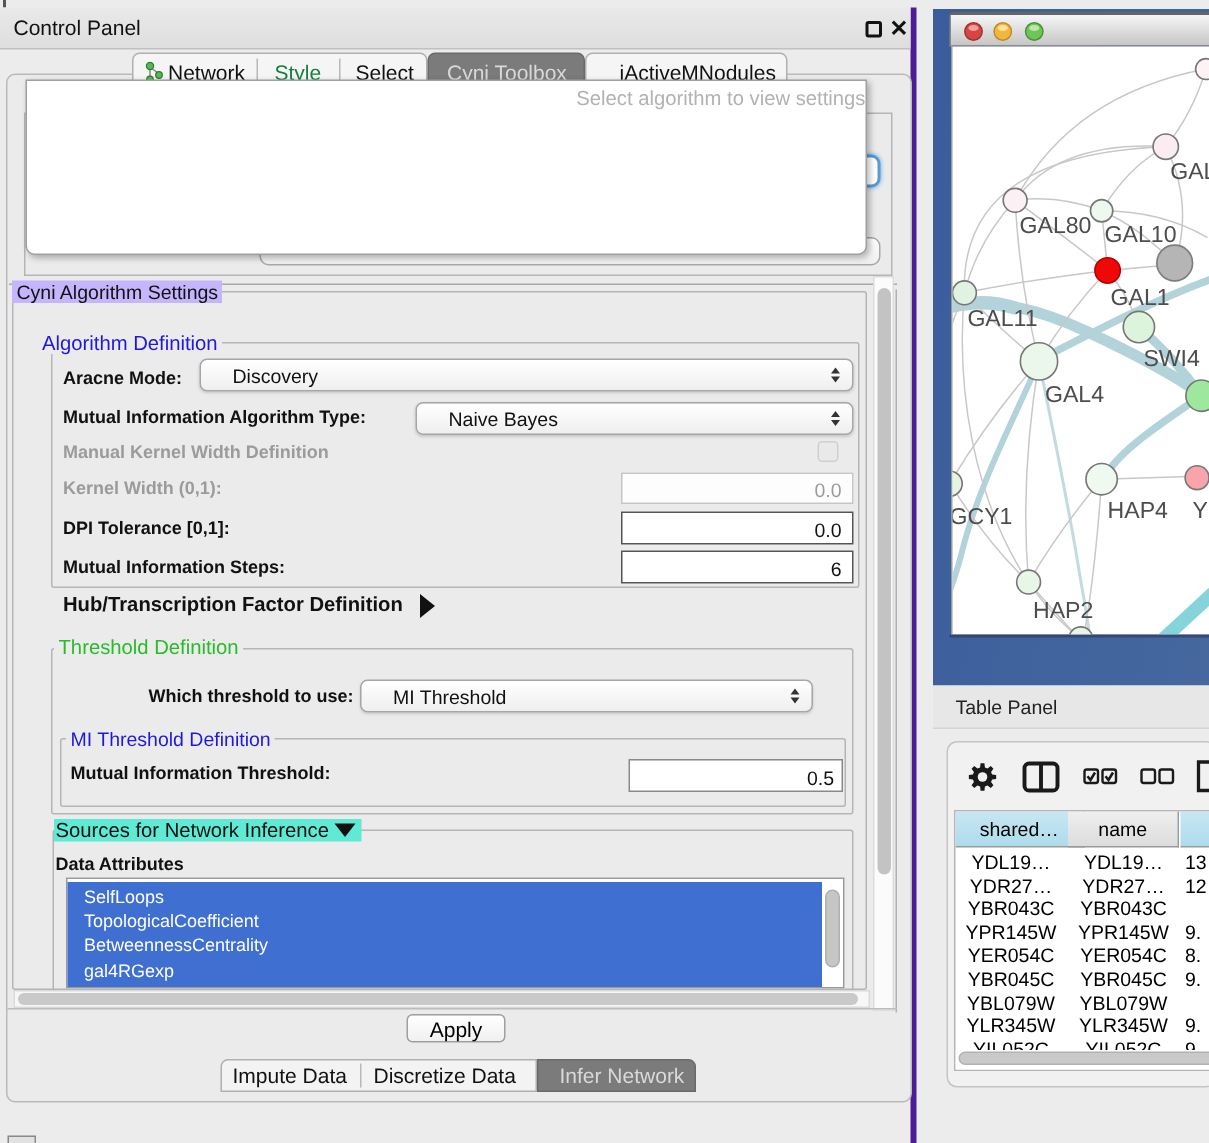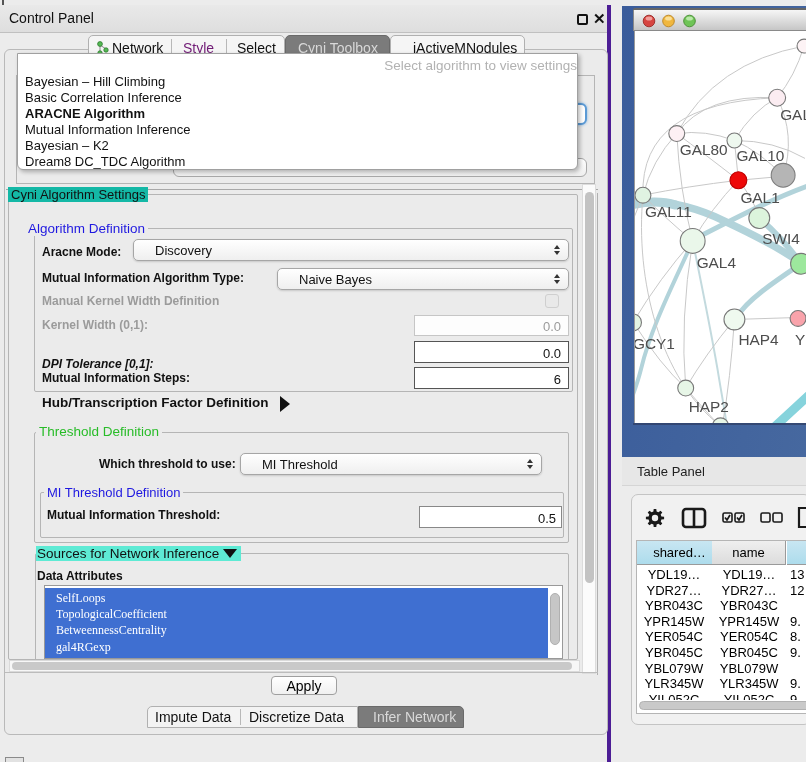--- a/index.html
+++ b/index.html
@@ -34,40 +34,40 @@
     <div class="abs" style="left:83px;top:4px;width:1px;height:19px;background:#b8b8b8;"></div>
     <div class="abs" style="left:138px;top:4px;width:1px;height:19px;background:#b8b8b8;"></div>
     <svg class="abs" style="left:8px;top:6px;" width="14" height="15" viewBox="0 0 14 15">
       <line x1="4" y1="4" x2="10" y2="8" stroke="#888" stroke-width="1"></line>
       <line x1="4" y1="4" x2="4" y2="11" stroke="#888" stroke-width="1"></line>
       <circle cx="4" cy="3" r="2.4" fill="#55b955" stroke="#2c7a2c" stroke-width="0.8"></circle>
       <circle cx="10" cy="9" r="2.2" fill="#55b955" stroke="#2c7a2c" stroke-width="0.8"></circle>
       <circle cx="4" cy="12" r="2.2" fill="#55b955" stroke="#2c7a2c" stroke-width="0.8"></circle>
     </svg>
     <div class="abs nw" style="left:24px;top:5px;color:#111;">Network</div>
-    <div class="abs nw" style="left:95px;top:5px;color:#701a75;">Style</div>
+    <div class="abs nw" style="left:95px;top:5px;color:#15803d;">Style</div>
     <div class="abs nw" style="left:149px;top:5px;color:#111;">Select</div>
     <div class="abs" style="left:197px;top:0;width:105px;height:26px;background:#7b7b7b;border:1px solid #6a6a6a;border-radius:5px 5px 0 0;"></div>
     <div class="abs nw" style="left:210px;top:5px;color:#d9d9d9;">Cyni Toolbox</div>
     <div class="abs" style="left:302px;top:0;width:135px;height:26px;background:#f5f5f5;border:1px solid #b0b0b0;border-radius:5px 5px 0 0;"></div>
     <div class="abs nw" style="left:325px;top:5px;color:#111;">jActiveMNodules</div>
   </div>
 
   <div class="abs" style="left:16px;top:70px;width:579px;height:109px;border:1px solid #b5b5b5;"></div>
   <div class="abs" style="left:133px;top:98px;width:454px;height:22px;background:#fff;border:2.5px solid #5b9ad5;border-radius:6px;box-shadow:0 0 3px #7fb2e0;"></div>
   <div class="abs" style="left:173px;top:153px;width:414px;height:19px;background:linear-gradient(#fff,#eee);border:1px solid #a8a8a8;border-radius:6px;"></div>
 
   <div class="abs" style="left:6px;top:183.5px;width:592px;height:1px;background:#a8a8a8;"></div>
 
   <div class="abs" style="left:597px;top:188px;width:1px;height:482px;background:#b0b0b0;"></div>
 
   <div id="form" class="abs" style="left:0;top:0;width:598px;height:670px;font-size:12px;color:#111;">
 
     <div class="abs" style="left:8px;top:189px;width:570px;height:466px;border:1px solid #b5b5b5;border-radius:2px;"></div>
-    <div class="abs nw" style="left:8px;top:182px;background:#14b8a6;padding:0 3px;font-size:13px;">Cyni Algorithm Settings</div>
+    <div class="abs nw" style="left:8px;top:182px;background:#c4b5fd;padding:0 3px;font-size:13px;">Cyni Algorithm Settings</div>
 
     <div class="abs" style="left:34px;top:223px;width:539px;height:164px;border:1px solid #b5b5b5;border-radius:2px;"></div>
     <div class="abs nw" style="left:25px;top:215.5px;background:#ebebeb;padding:0 3px;color:#1f18e0;font-size:13.5px;">Algorithm Definition</div>
 
     <div class="abs b" style="left:42px;top:240px;">Aracne Mode:</div>
     <div class="combo abs" style="left:133px;top:234px;width:436px;height:22px;">
         <span>Discovery</span>
         <i></i>
       </div>
     <div class="abs b" style="left:42px;top:266px;">Mutual Information Algorithm Type:</div>
@@ -76,21 +76,21 @@
         <i></i>
       </div>
 
     <div class="abs b" style="left:42px;top:289px;color:#9b9b9b;">Manual Kernel Width Definition</div>
     <div class="abs" style="left:545px;top:289px;width:14px;height:14px;background:#e9e9e9;border:1px solid #cfcfcf;border-radius:3px;"></div>
 
     <div class="abs b" style="left:42px;top:313px;color:#9b9b9b;">Kernel Width (0,1):</div>
     <div class="abs" style="left:414px;top:310px;width:155px;height:21px;background:#fdfdfd;border:1px solid #c6c6c6;"></div>
     <div class="abs" style="left:414px;top:314px;width:147px;text-align:right;color:#9b9b9b;font-size:13px;">0.0</div>
 
-    <div class="abs b" style="left:42px;top:352px;font-style:italic;">DPI Tolerance [0,1]:</div>
+    <div class="abs b" style="left:42px;top:340px;">DPI Tolerance [0,1]:</div>
     <div class="abs" style="left:414px;top:336px;width:155px;height:22px;background:#fff;border:1.5px solid #555;"></div>
     <div class="abs" style="left:414px;top:341px;width:147px;text-align:right;font-size:13px;">0.0</div>
 
     <div class="abs b" style="left:42px;top:366px;">Mutual Information Steps:</div>
     <div class="abs" style="left:414px;top:362px;width:155px;height:22px;background:#fff;border:1.5px solid #555;"></div>
     <div class="abs" style="left:414px;top:367px;width:147px;text-align:right;font-size:13px;">6</div>
 
     <div class="abs b nw" style="left:42px;top:390px;font-size:13.5px;">Hub/Transcription Factor Definition</div>
     <div class="abs" style="left:280px;top:391px;width:0;height:0;border-left:10px solid #111;border-top:8px solid transparent;border-bottom:8px solid transparent;"></div>
 
@@ -109,21 +109,21 @@
     <div class="abs b" style="left:47px;top:503px;">Mutual Information Threshold:</div>
     <div class="abs" style="left:419px;top:500.5px;width:143px;height:22px;background:#fff;border:1px solid #888;"></div>
     <div class="abs" style="left:419px;top:505.5px;width:137px;text-align:right;font-size:13px;">0.5</div>
 
     <div class="abs" style="left:35px;top:548px;width:534px;height:114px;border:1px solid #b5b5b5;border-radius:2px;"></div>
     <div class="abs nw" style="left:36px;top:541px;background:#5eead4;padding:0 4px 0 1px;font-size:13.5px;">Sources for Network Inference<span style="display:inline-block;width:0;height:0;border-top:9px solid #111;border-left:7.5px solid transparent;border-right:7.5px solid transparent;margin-left:4px;"></span></div>
 
     <div class="abs b" style="left:37px;top:564px;">Data Attributes</div>
 
     <div class="abs" style="left:44px;top:580px;width:519px;height:74px;background:#fff;border:1px solid #999;"></div>
-    <div class="abs" style="left:45px;top:582.5px;width:503px;height:70px;background:#3f6fd1;color:#fff;font-size:12px;line-height:16.35px;padding:2px 0 0 11px;font-family:Liberation Serif, serif;">
+    <div class="abs" style="left:45px;top:582.5px;width:503px;height:70px;background:#3f6fd1;color:#fff;font-size:12px;line-height:16.35px;padding:2px 0 0 11px;">
       SelfLoops<br>TopologicalCoefficient<br>BetweennessCentrality<br>gal4RGexp
     </div>
     <div class="abs" style="left:550px;top:588px;width:10px;height:52px;background:#c6c6c6;border:1px solid #b0b0b0;border-radius:5px;"></div>
 
     <div class="abs" style="left:9px;top:654.5px;width:571px;height:12px;background:#f7f7f7;border:1px solid #dadada;"></div>
     <div class="abs" style="left:12px;top:656.5px;width:560px;height:8px;background:#c9c9c9;border-radius:4px;"></div>
   </div>
 
   <div class="abs" style="left:582px;top:179px;width:14px;height:490px;background:#fbfbfb;border:1px solid #dcdcdc;"></div>
   <div class="abs" style="left:584.5px;top:187px;width:9px;height:391px;background:#c3c3c3;border-radius:5px;"></div>
@@ -136,28 +136,20 @@
     <div class="abs" style="left:0;top:0;width:211px;height:22px;background:#f3f3f3;border:1px solid #b0b0b0;border-radius:5px 0 0 0;"></div>
     <div class="abs" style="left:93px;top:3px;width:1px;height:16px;background:#b8b8b8;"></div>
     <div class="abs nw" style="left:8px;top:3px;color:#111;">Impute Data</div>
     <div class="abs nw" style="left:102px;top:3px;color:#111;">Discretize Data</div>
     <div class="abs" style="left:211px;top:0;width:106px;height:22px;background:#7b7b7b;border:1px solid #6a6a6a;border-radius:0 5px 0 0;"></div>
     <div class="abs nw" style="left:226px;top:3px;color:#d9d9d9;">Infer Network</div>
   </div>
 
   <div class="abs" style="left:17px;top:48px;width:561px;height:117px;background:#fff;border:1px solid #a0a0a0;border-radius:0 0 6px 6px;box-shadow:2px 2px 4px rgba(0,0,0,0.28);font-size:13px;color:#111;">
     <div style="text-align:right;color:#b2b2b2;padding-top:4px;font-size:13.5px;">Select algorithm to view settings</div>
-    <div style="padding-left:7px;line-height:16px;padding-top:1px;">
-      Bayesian – Hill Climbing<br>
-      Basic Correlation Inference<br>
-      <span class="b">ARACNE Algorithm</span><br>
-      Mutual Information Inference<br>
-      Bayesian – K2<br>
-      Dream8 DC_TDC Algorithm
-    </div>
   </div>
 </div>
 
 <div class="abs" style="left:5px;top:757px;width:19px;height:10px;background:#e2e2e2;border:1.5px solid #8a8a8a;"></div>
 
 <div class="abs" style="left:622px;top:6px;width:184px;height:451px;background:linear-gradient(100deg,#3a5c9b,#46689f);"></div>
 
 <div class="abs" id="macwin" style="left:633px;top:8px;width:173px;height:416px;">
   <div class="abs" style="left:0;top:0;width:173px;height:2px;background:#666;border-radius:5px 0 0 0;"></div>
   <div class="abs" style="left:0;top:2px;width:173px;height:21px;background:linear-gradient(#f6f6f6,#c6c6c6);border-left:1px solid #888;border-bottom:1px solid #8a8a8a;"></div>

